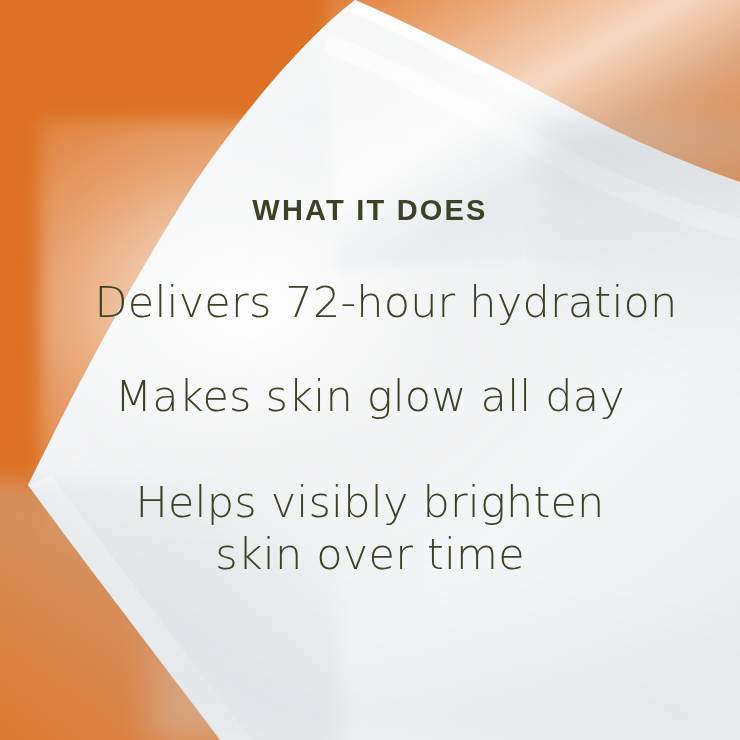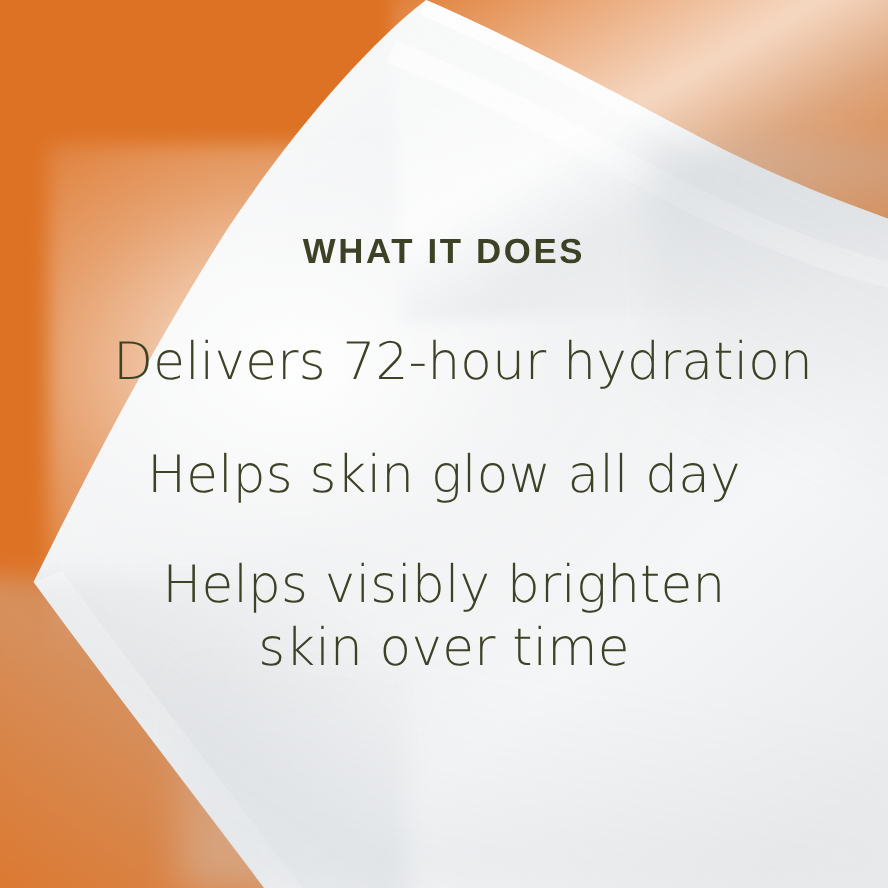--- a/index.html
+++ b/index.html
@@ -141,21 +141,21 @@
     font-family: "DejaVu Sans", sans-serif;
     font-weight: 300;
     font-size: 43px;
     line-height: 52px;
     letter-spacing: 0.2px;
     color: #3d4226;
     white-space: pre-line;
   }
   .benefit-1 { margin-top: 51px; padding-left: 32px; }
   .benefit-2 { margin-top: 42px; }
-  .benefit-3 { margin-top: 40px; }
+  .benefit-3 { margin-top: 54px; }
 </style>
 </head>
 <body>
 
 <div class="canvas">
 
   <div class="backdrop"></div>
 
   <div class="cream-shape">
     <svg viewBox="0 0 740 740" xmlns="http://www.w3.org/2000/svg" aria-hidden="true">
@@ -213,19 +213,19 @@
   <div class="sheen sheen-right-edge"></div>
   <div class="sheen sheen-bottom-left"></div>
   <div class="sheen sheen-bottom-band"></div>
 
   <div class="content">
 
     <div class="eyebrow">WHAT IT DOES</div>
 
     <ul class="benefit-list">
       <li class="benefit benefit-1">Delivers 72-hour hydration</li>
-      <li class="benefit benefit-2">Helps skin glow all day</li>
+      <li class="benefit benefit-2">Makes skin glow all day</li>
       <li class="benefit benefit-3">Helps visibly brighten
 skin over time</li>
     </ul>
 
   </div>
 </div>
 
 </body></html>

